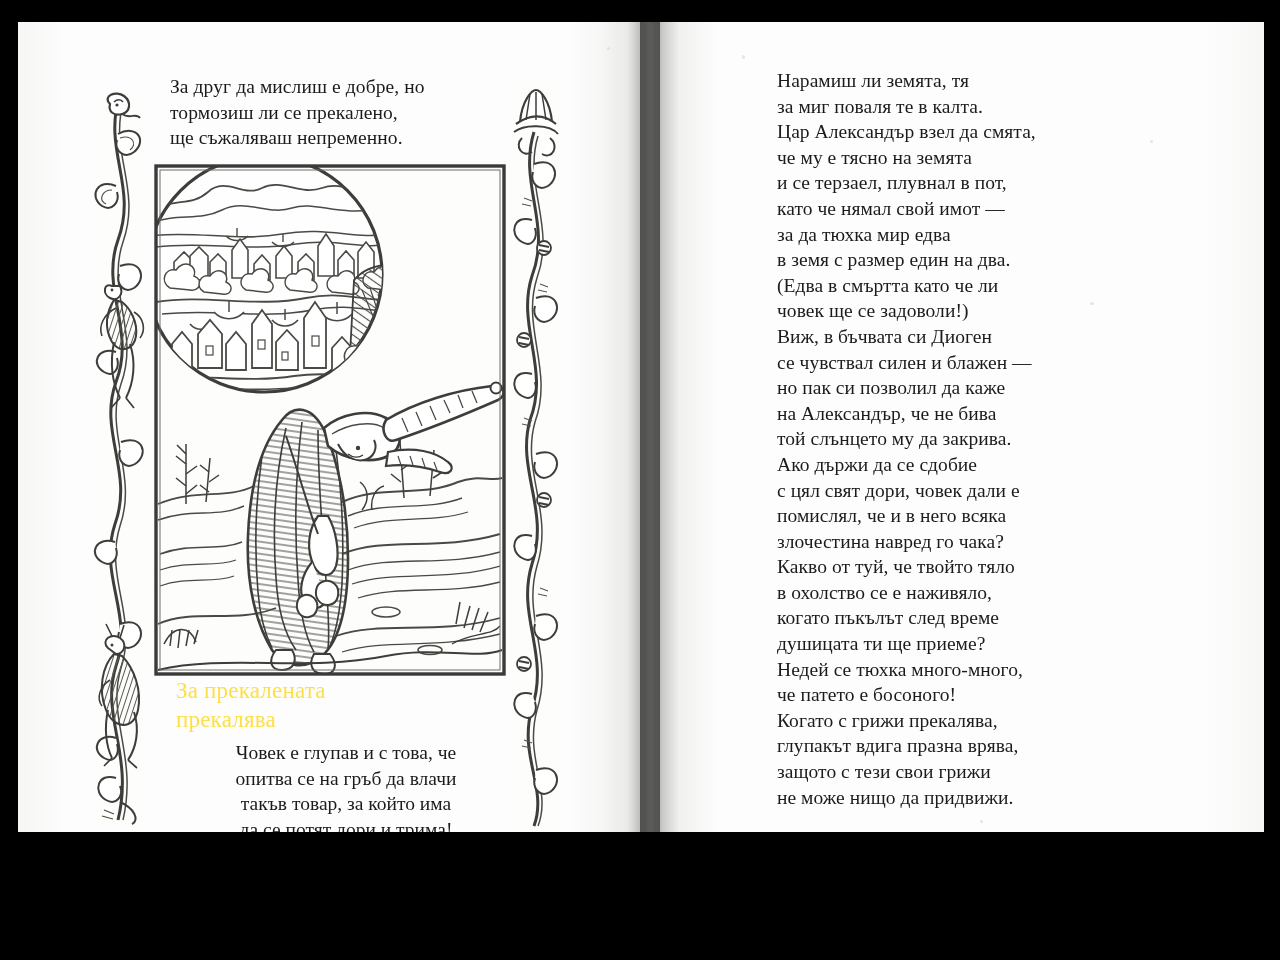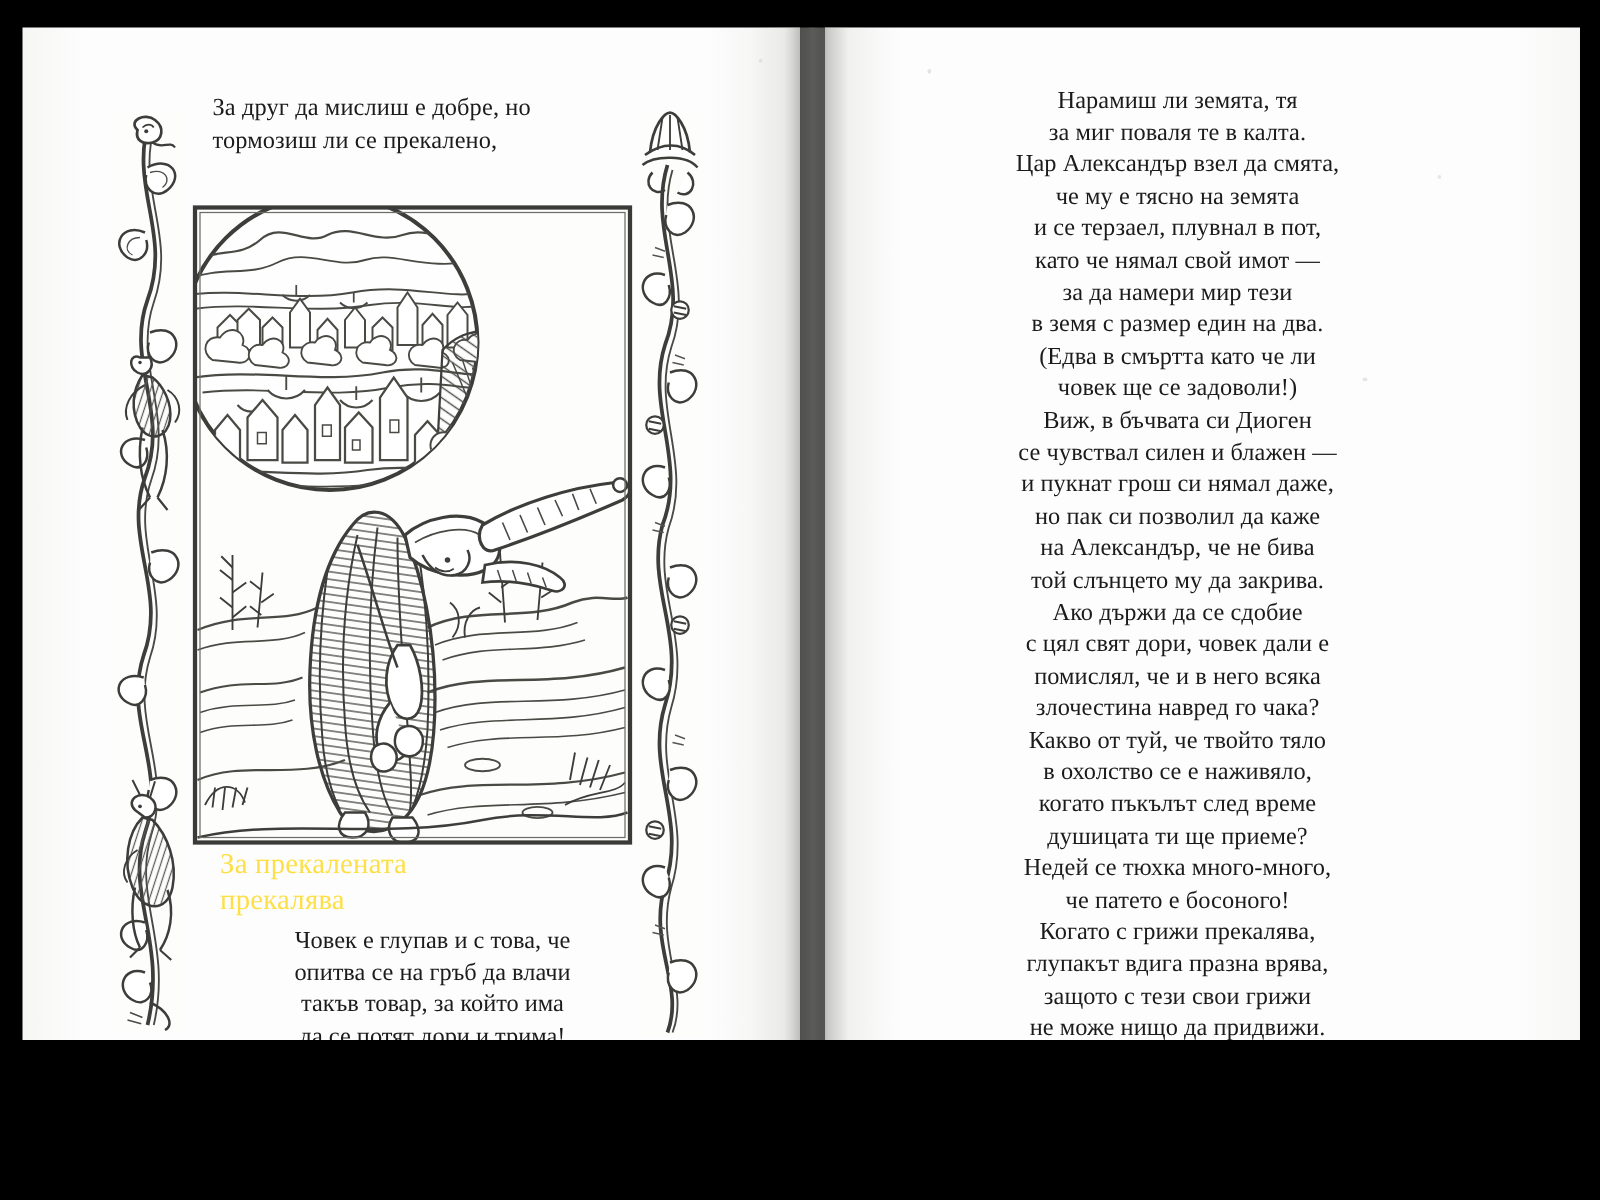--- a/index.html
+++ b/index.html
@@ -44,21 +44,21 @@
   .verse-bottom{position:absolute;left:176px;top:740px;width:340px;
     font-size:19.5px;line-height:25.5px;color:#1b1b1b;}
   .verse-bottom div{white-space:nowrap;text-align:center;}
 
   .folio{position:absolute;font-size:19px;font-weight:bold;color:#15803d;}
   .folio-left{left:172px;top:852px;}
   .folio-right{left:772px;top:852px;text-align:center;}
 
   
   .poem{position:absolute;left:777px;top:68px;width:330px;
-    font-size:19.5px;line-height:25.6px;color:#1b1b1b;letter-spacing:.05px;text-align:center;}
+    font-size:19.5px;line-height:25.6px;color:#1b1b1b;letter-spacing:.05px;}
   .poem div{white-space:nowrap;}
 
   
   .speck{position:absolute;background:#d9d9d6;border-radius:50%;opacity:.65;}
 
   svg{display:block;}
 </style>
 </head>
 <body>
 
@@ -73,20 +73,21 @@
   <div class="speck" style="left:607px;top:47px;width:3px;height:3px;"></div>
   <div class="speck" style="left:742px;top:55px;width:3px;height:4px;"></div>
   <div class="speck" style="left:1150px;top:140px;width:3px;height:3px;"></div>
   <div class="speck" style="left:1090px;top:302px;width:4px;height:3px;"></div>
   <div class="speck" style="left:200px;top:905px;width:3px;height:3px;"></div>
   <div class="speck" style="left:980px;top:820px;width:3px;height:3px;"></div>
 
   <div class="verse-top">
     <div>За друг да мислиш е добре, но</div>
     <div>тормозиш ли се прекалено,</div>
+    <div>ще съжаляваш непременно.</div>
   </div>
 
   <div class="plate">
     <svg width="480" height="745" viewBox="0 0 480 745">
       <defs>
 
         <g id="vineUnit">
           <path d="M16 0 C4 14, 30 24, 18 40 C6 56, 32 66, 20 82 C8 98, 30 108, 17 124" fill="none" stroke="#3d3d3a" stroke-width="2.6"></path>
           <path d="M18 8 C32 4, 44 14, 38 26 C33 36, 20 34, 20 24" fill="none" stroke="#3d3d3a" stroke-width="2.2"></path>
           <path d="M18 8 C30 10, 36 18, 32 25 C28 31, 21 28, 21 22" fill="#ffffff" stroke="#45453f" stroke-width="1.3"></path>
@@ -416,27 +417,26 @@
 
   <div class="folio folio-left">74</div>
 
   <div class="poem">
     <div>Нарамиш ли земята, тя</div>
     <div>за миг поваля те в калта.</div>
     <div>Цар Александър взел да смята,</div>
     <div>че му е тясно на земята</div>
     <div>и се терзаел, плувнал в пот,</div>
     <div>като че нямал свой имот —</div>
-    <div>за да намери мир тези</div>
+    <div>за да тюхка мир едва</div>
     <div>в земя с размер един на два.</div>
     <div>(Едва в смъртта като че ли</div>
     <div>човек ще се задоволи!)</div>
     <div>Виж, в бъчвата си Диоген</div>
     <div>се чувствал силен и блажен —</div>
-    <div>и пукнат грош си нямал даже,</div>
     <div>но пак си позволил да каже</div>
     <div>на Александър, че не бива</div>
     <div>той слънцето му да закрива.</div>
     <div>Ако държи да се сдобие</div>
     <div>с цял свят дори, човек дали е</div>
     <div>помислял, че и в него всяка</div>
     <div>злочестина навред го чака?</div>
     <div>Какво от туй, че твойто тяло</div>
     <div>в охолство се е наживяло,</div>
     <div>когато пъкълът след време</div>

